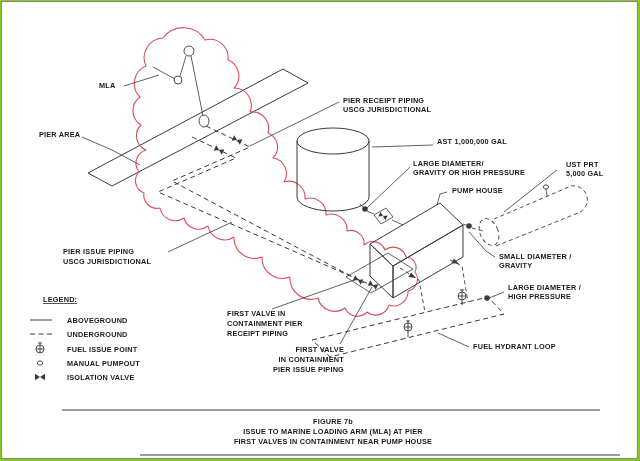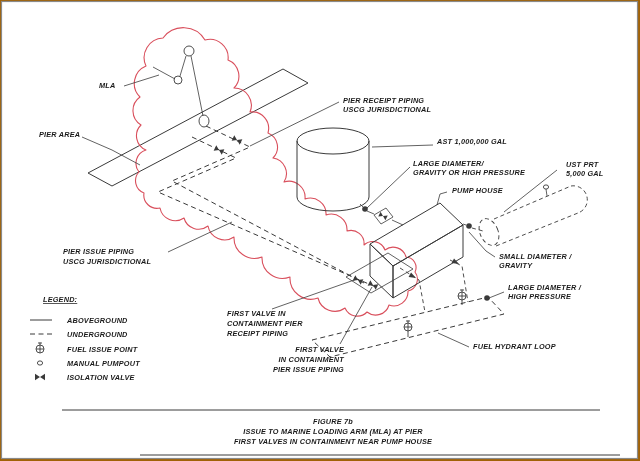--- a/index.html
+++ b/index.html
@@ -1,21 +1,21 @@
 <!DOCTYPE html>
 <html style="--cloud: #d94f5c; --line: #3a3a3a; --text: #1a1a1a;"><head>
 <meta charset="utf-8">
 <style>
   :root{
     --cloud:#d94f5c;
     --line:#3a3a3a;
     --text:#1a1a1a;
   }
   html,body{margin:0;padding:0;background:#fff;}
-  .page{width:640px;height:461px;position:relative;background:#a16207;font-style:italic;}
+  .page{width:640px;height:461px;position:relative;background:#84cc16;}
   svg{display:block;}
   svg text{
     font-family:"Liberation Sans","DejaVu Sans",sans-serif;
     font-weight:bold;
     font-size:7.3px;
     fill:var(--text);
     letter-spacing:.2px;
   }
   .ln{stroke:var(--line);stroke-width:1;fill:none;}
   .thin{stroke:var(--line);stroke-width:.8;fill:none;}

